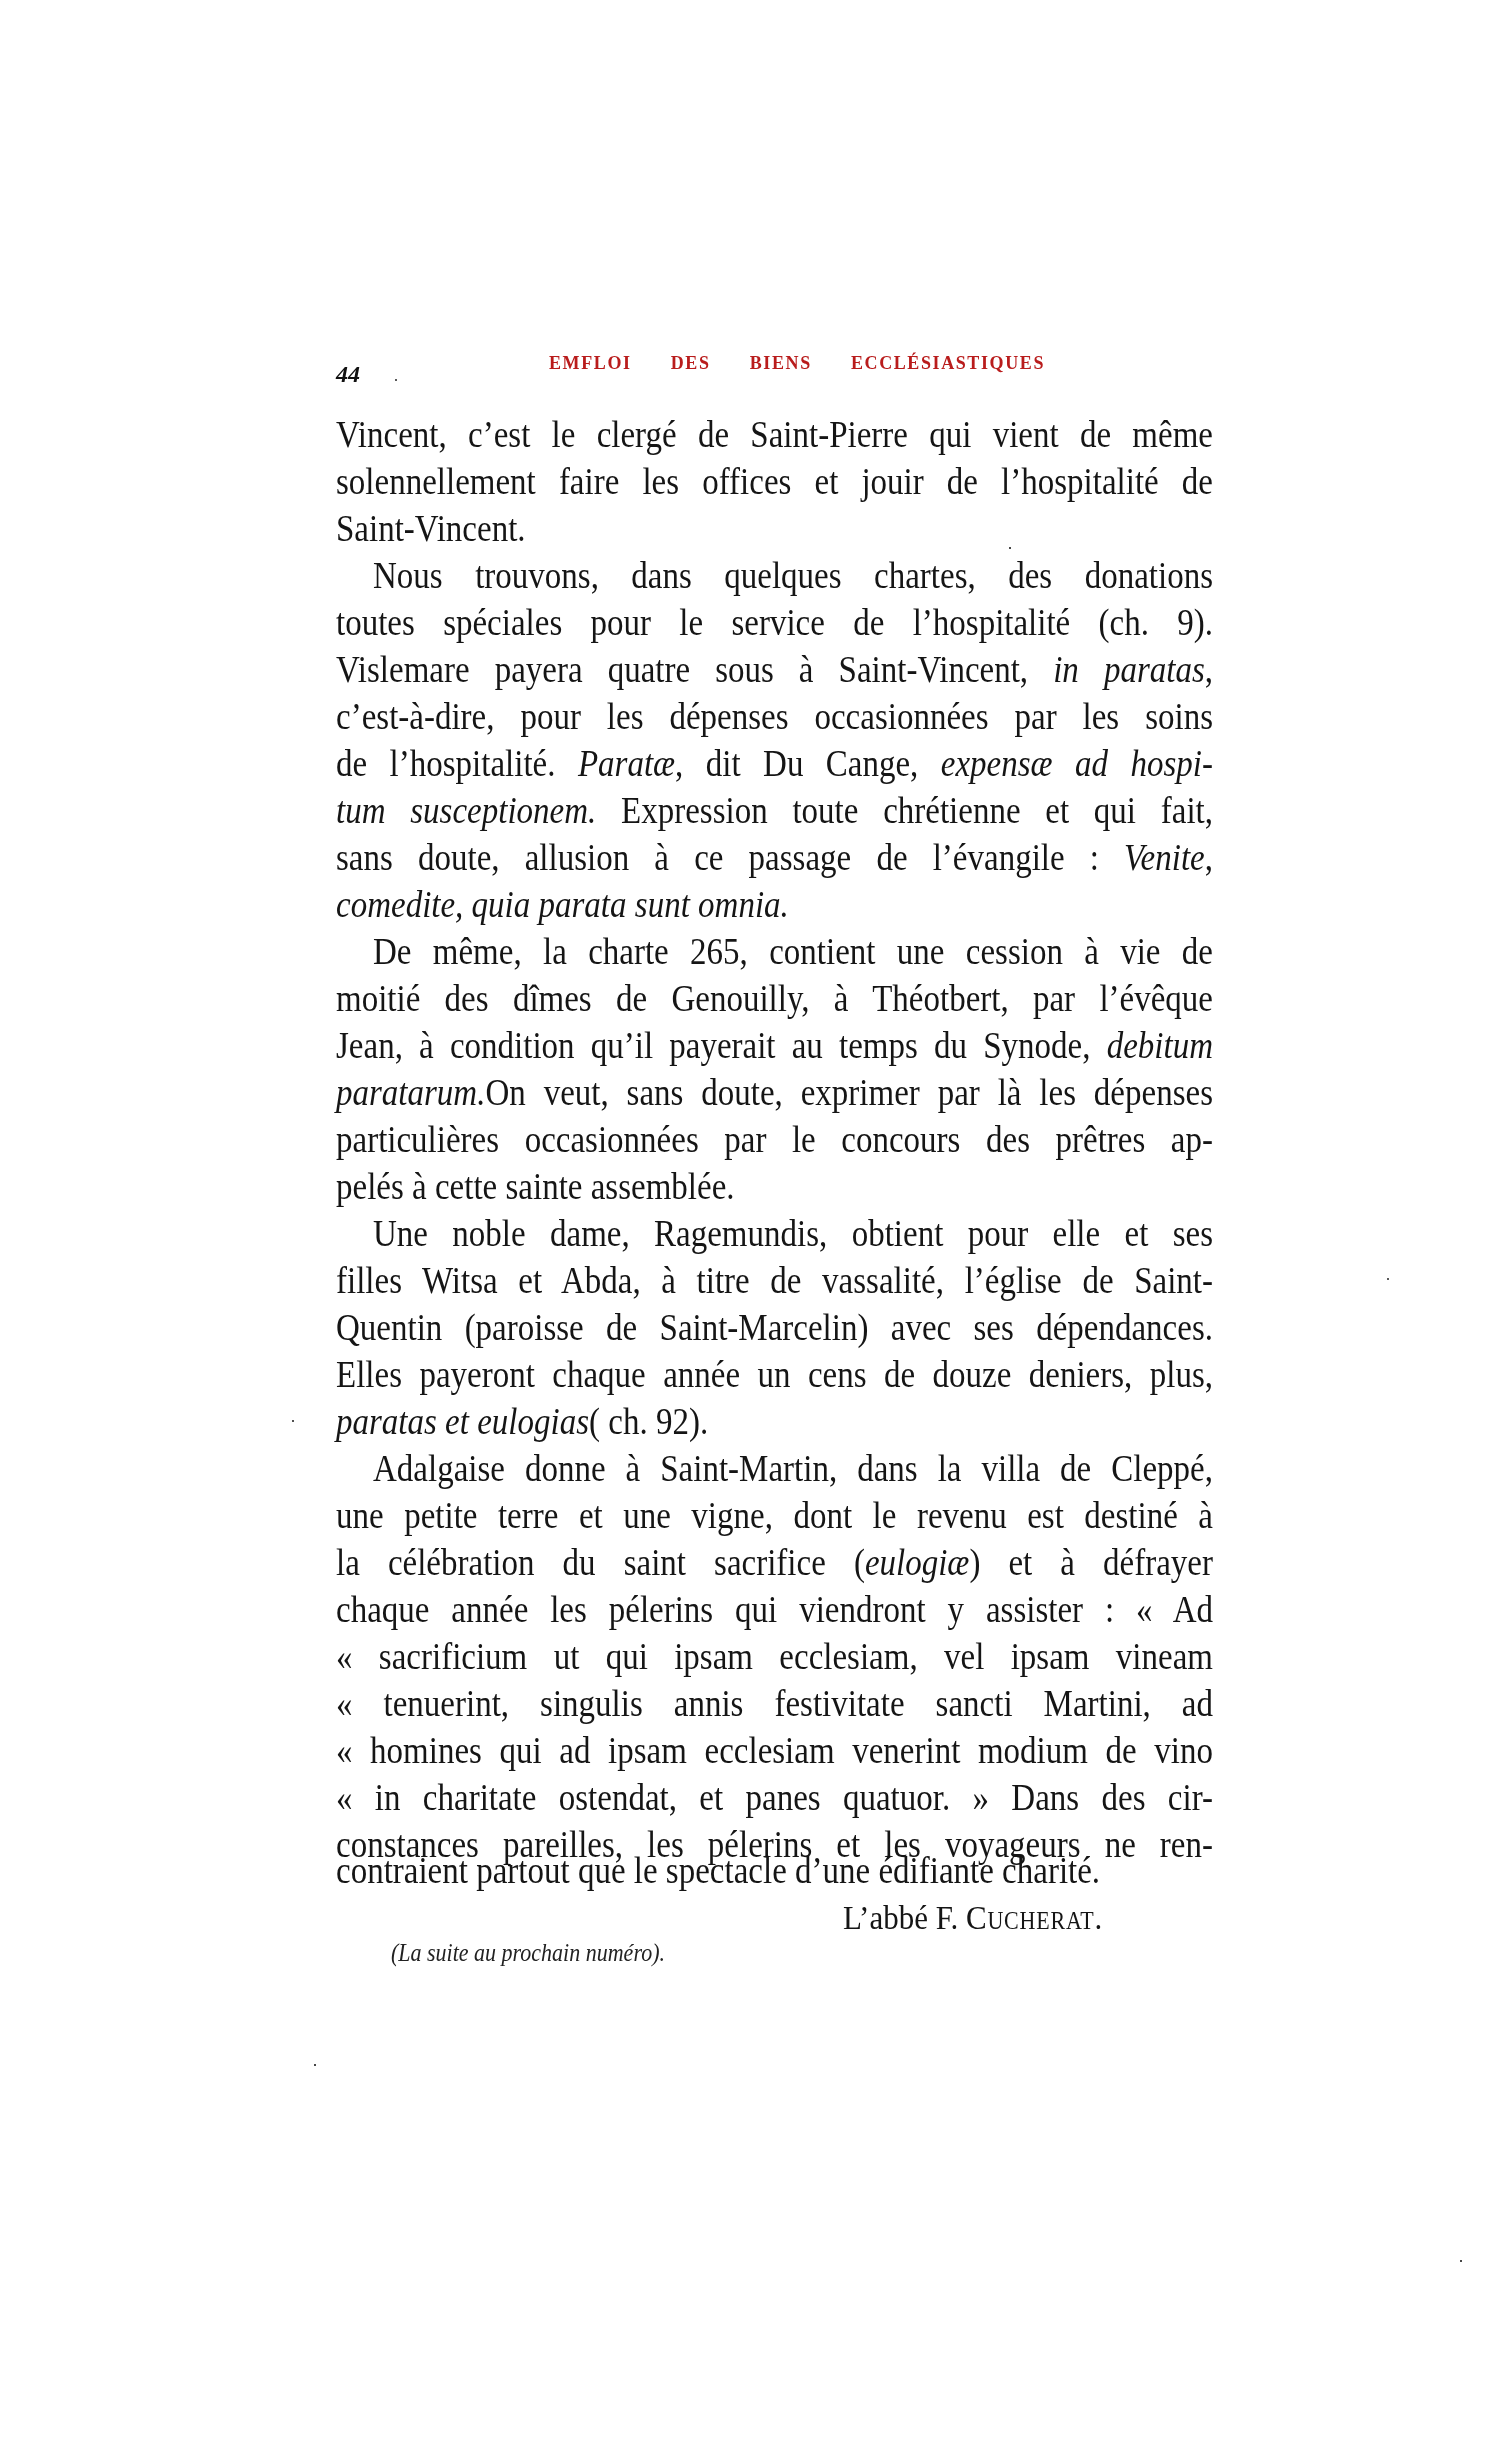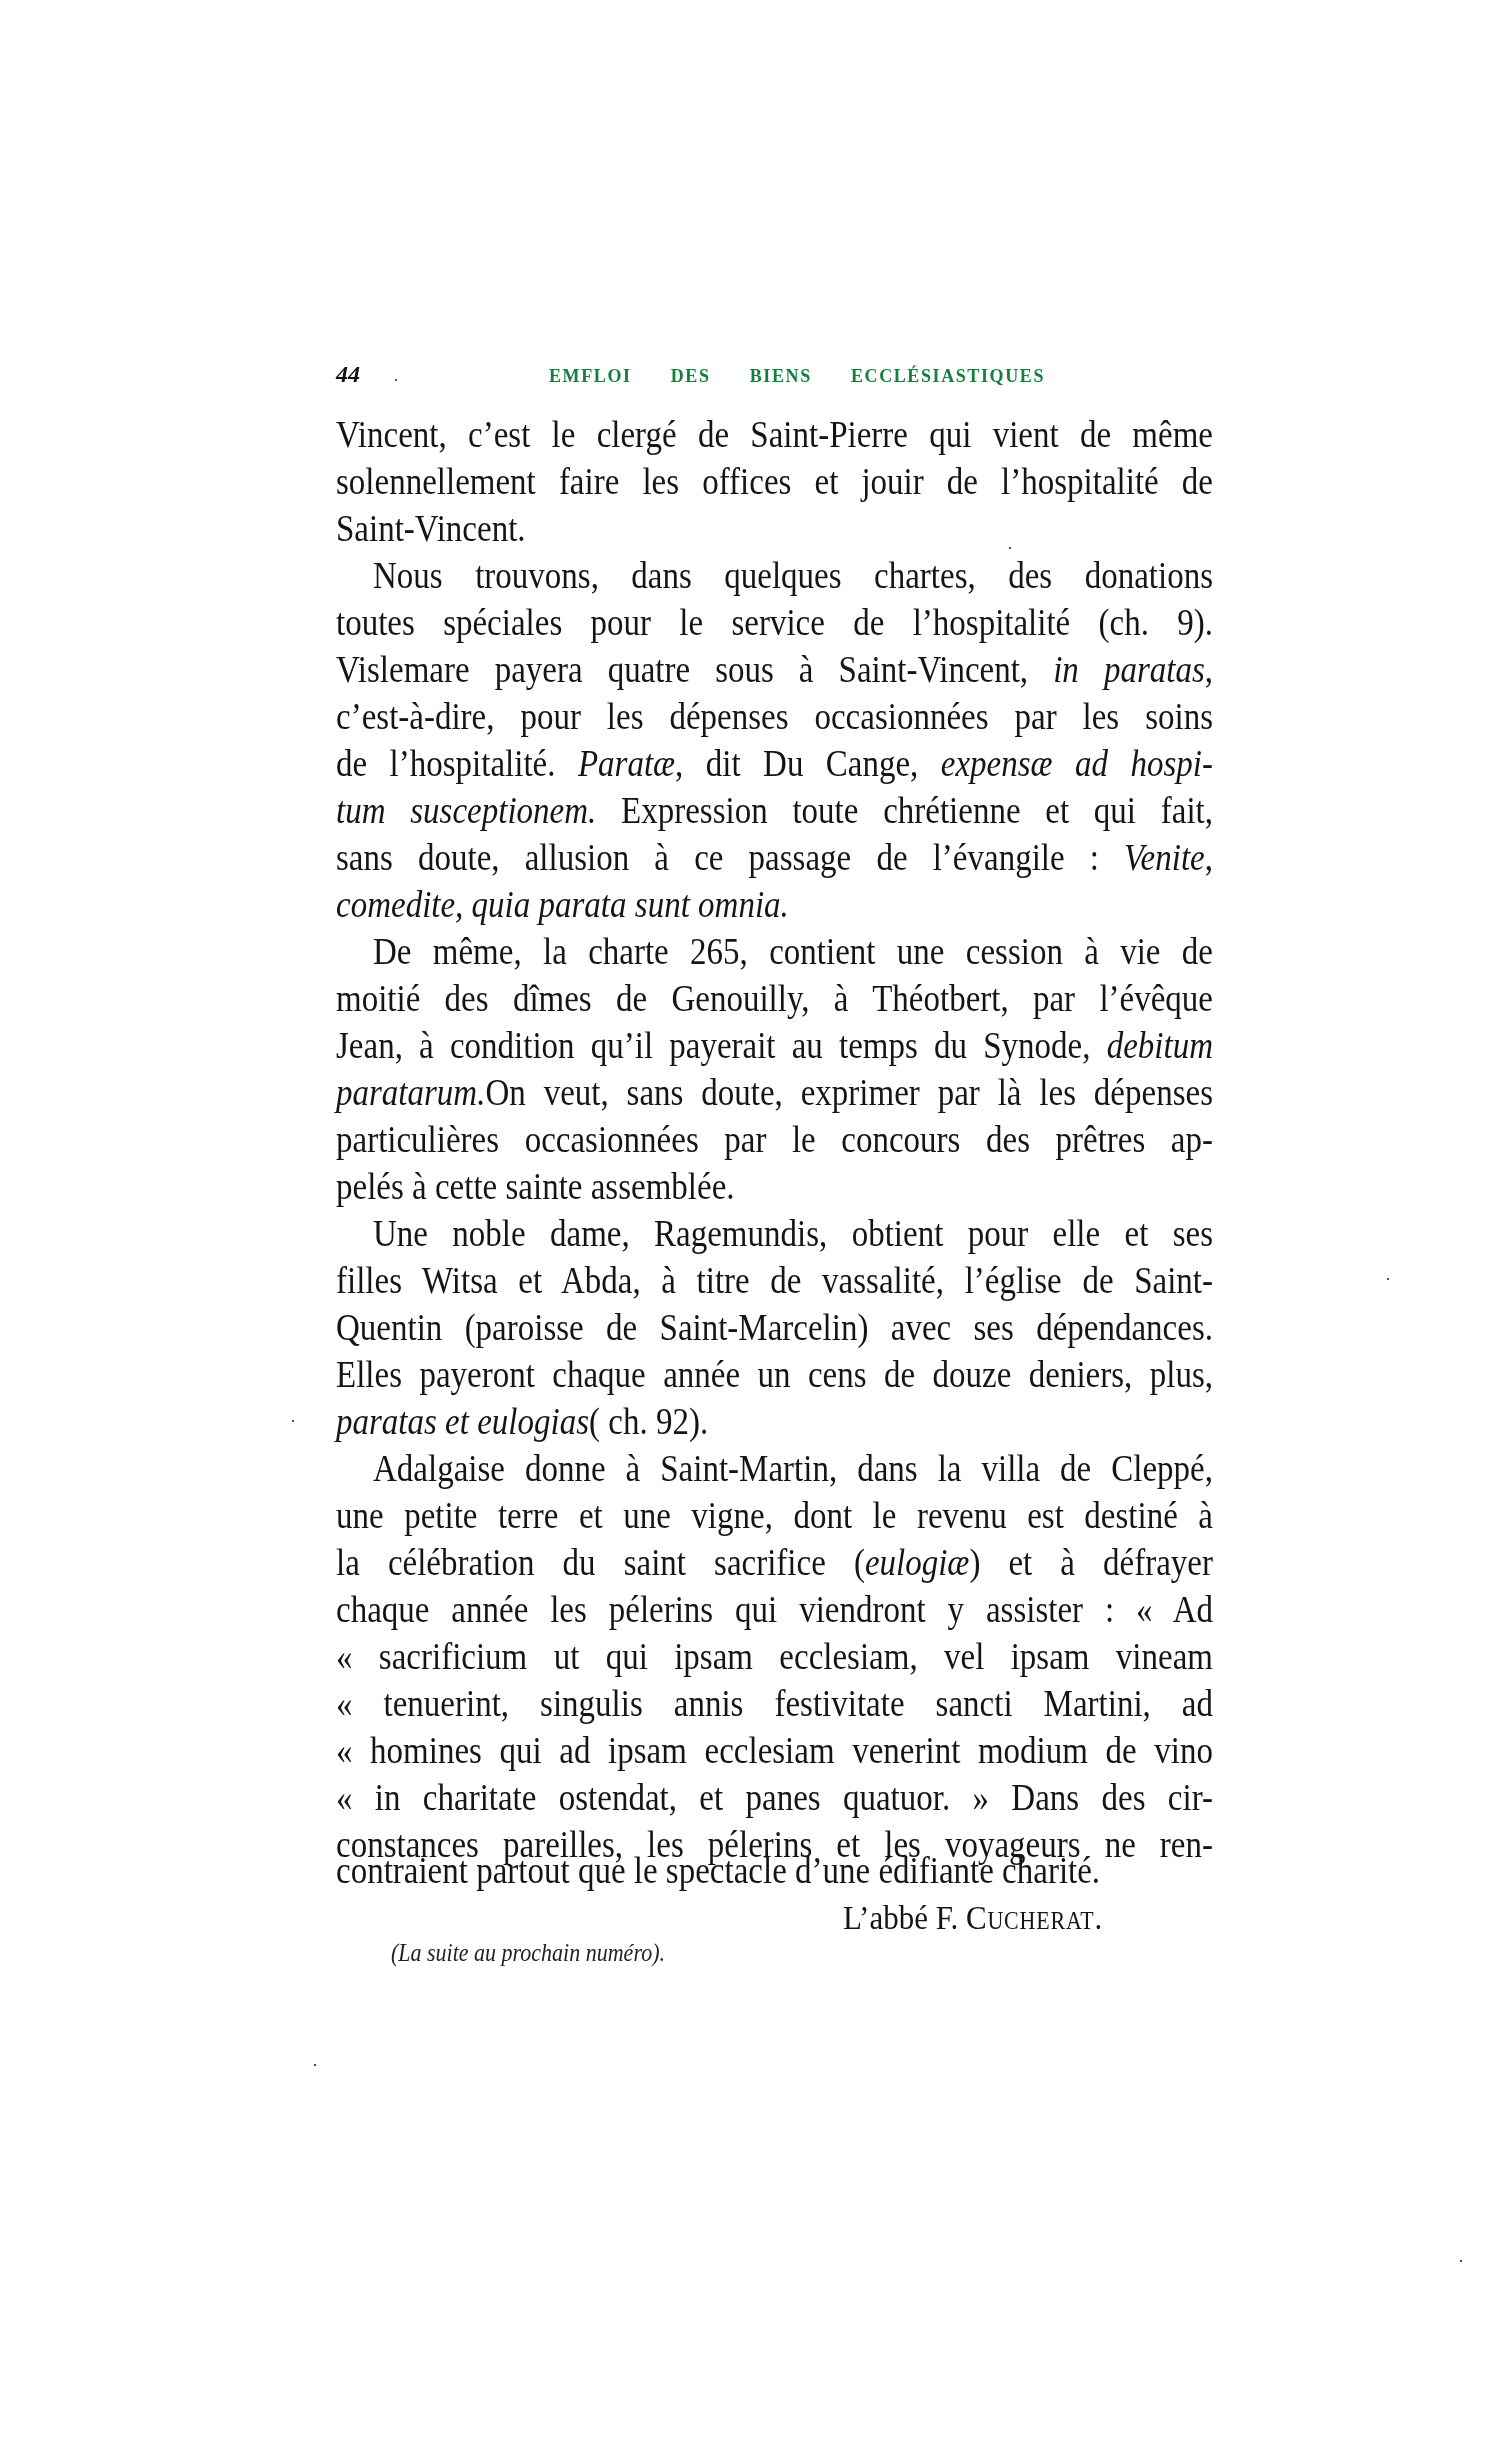--- a/index.html
+++ b/index.html
@@ -1,19 +1,19 @@
 <!DOCTYPE html>
 <html style="font-size:13px"><head>
 <meta charset="utf-8">
 <style>
   html, body { margin:0; padding:0; background:#ffffff; }
   body { width:1507px; height:2438px; position:relative; overflow:hidden; }
   .page { position:absolute; left:0; top:0; width:1507px; height:2128px; background:#ffffff;margin-top:28px; }
   .folio { position:absolute; left:336px; top:334px; font-family:"Liberation Serif", serif; font-size:24px; font-style:italic; font-weight:bold; color:#111; line-height:24px; }
-  .running-title { position:absolute; left:549px; top:339px; width:496px; font-family:"Liberation Serif", serif; font-size:18px; font-weight:bold; letter-spacing:1.6px; color:#15803d; line-height:19.5px; white-space:nowrap; text-align-last:justify; text-align:justify; }
+  .running-title { position:absolute; left:549px; top:326px; width:496px; font-family:"Liberation Serif", serif; font-size:18px; font-weight:bold; letter-spacing:1.6px; color:#b91c1c; line-height:19.5px; white-space:nowrap; text-align-last:justify; text-align:justify; }
   .text-block { position:absolute; left:336px; top:0; width:877px; }
   .line { position:absolute; left:0; width:877px; height:47px; font-family:"Liberation Serif", serif; font-size:33px; line-height:47px; color:#151515; white-space:nowrap; text-align:justify; text-align-last:justify; transform-origin:left bottom; transform:scaleY(1.12); }
   .line.short { text-align-last:left; }
   .line.indent { padding-left:37px; width:840px; }
   .line i { font-style:italic; }
   .signature { position:absolute; left:843px; top:1874px; font-family:"Liberation Serif", serif; font-size:31px; color:#151515; line-height:36px; white-space:nowrap; transform:scaleY(1.1); transform-origin:left bottom; }
   .signature .sc { font-variant:small-caps; letter-spacing:0.8px; }
   .continued { position:absolute; left:391px; top:1913px; font-family:"Liberation Serif", serif; font-size:22px; font-style:italic; color:#222; line-height:27.6px; white-space:nowrap; transform:scaleY(1.15); transform-origin:left bottom; }
   .speck { position:absolute; background:#222; border-radius:50%; }
 </style>

